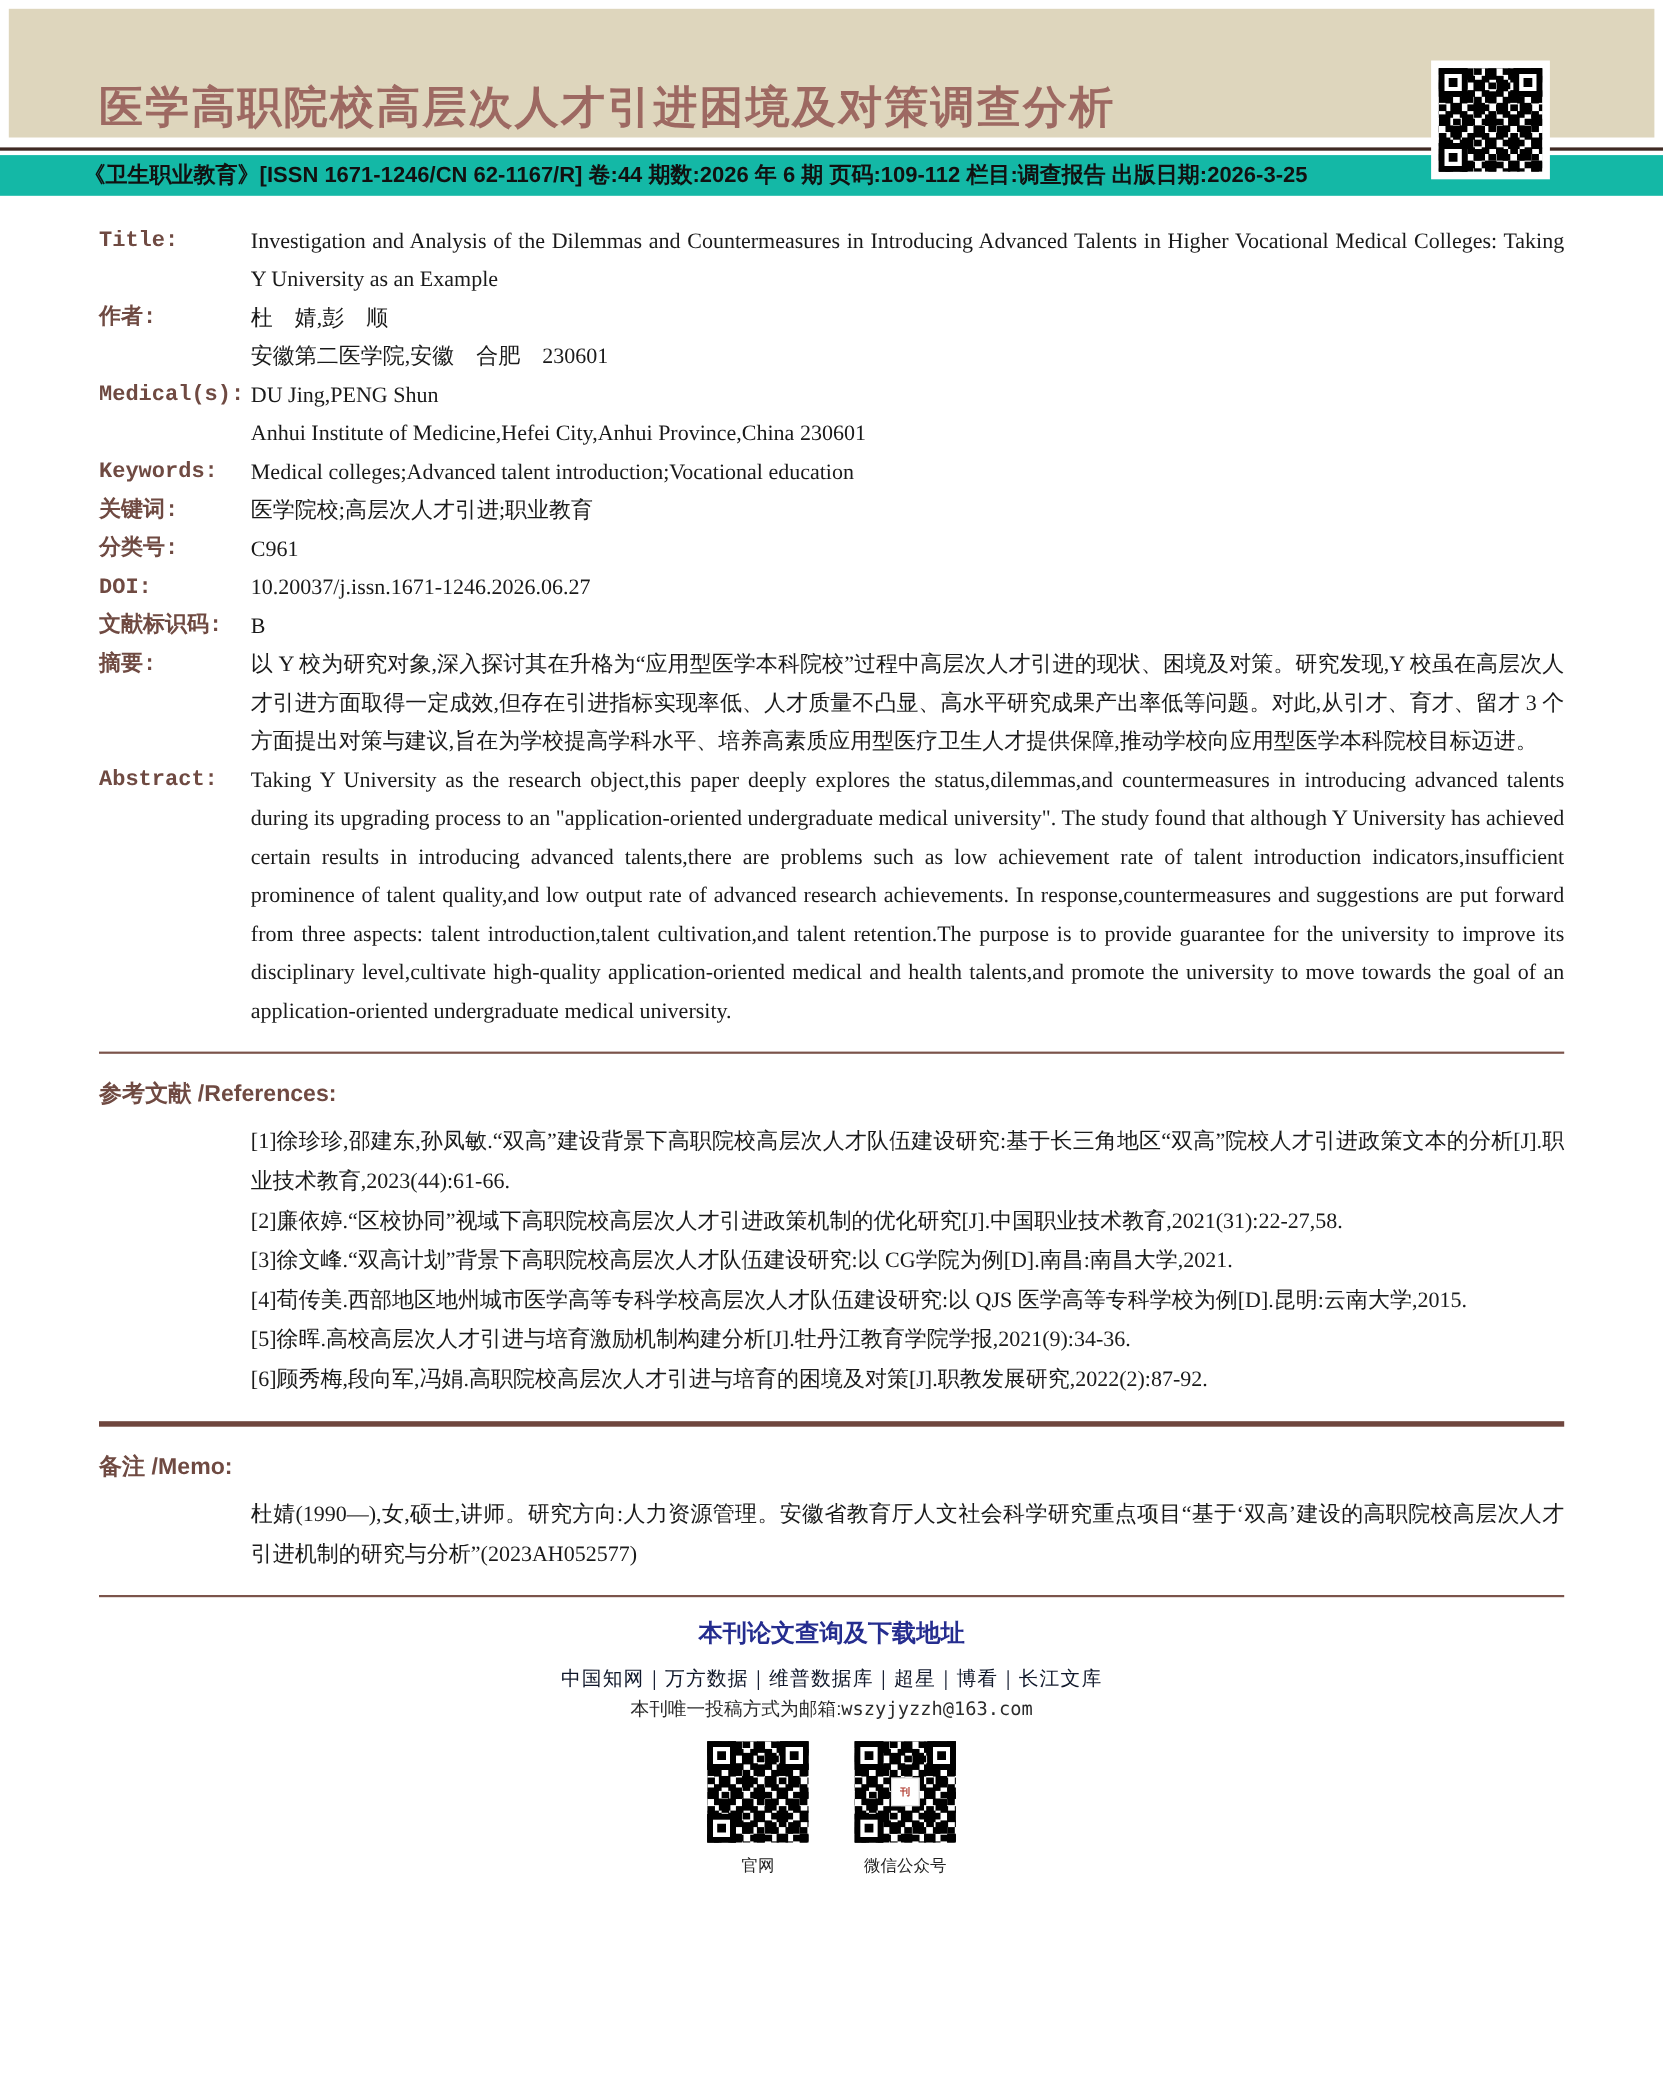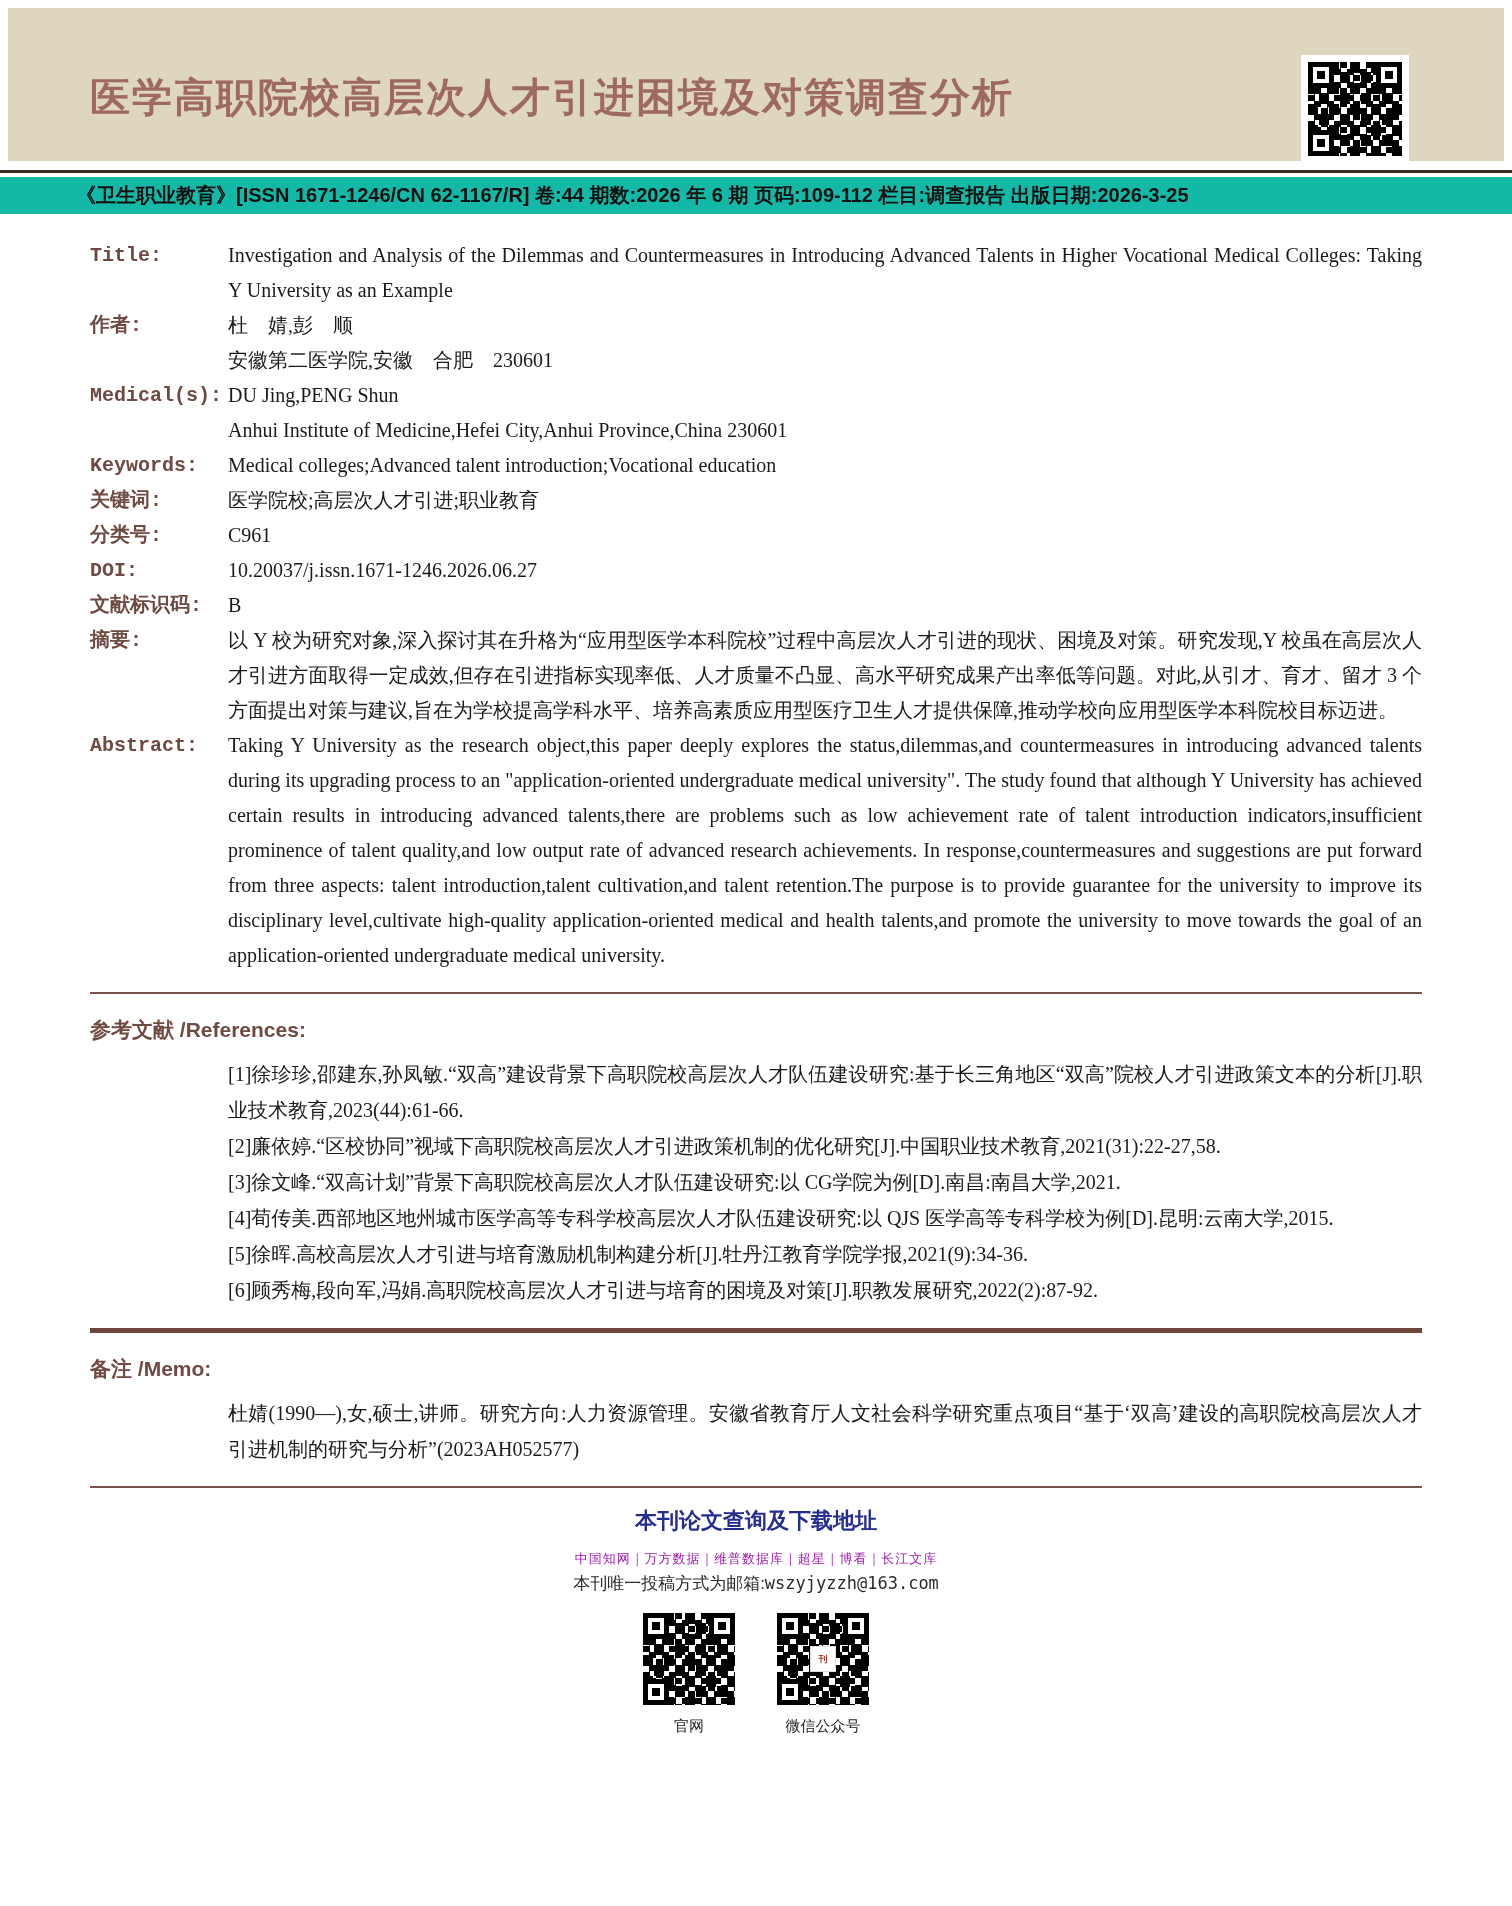--- a/index.html
+++ b/index.html
@@ -9,21 +9,21 @@
     min-height: 1906px;
     font-family: "Liberation Serif", "DejaVu Serif", serif;
     color: #1a1a1a;
     position: relative;
   }
 
   
   .header-band {
     position: relative;
     margin: 8px 8px 0 8px;
-    height: 153px;
+    height: 117px;
     background: #ded6bd;
   }
   .header-band h1 {
     position: absolute;
     left: 82px;
     top: 62px;
     font-family: "Liberation Sans", "DejaVu Sans", sans-serif;
     font-weight: bold;
     font-size: 40px;
     letter-spacing: 2px;
@@ -132,22 +132,22 @@
   .footer { margin-top: 18px; text-align: center; }
   .footer-title {
     font-family: "Liberation Sans", "DejaVu Sans", sans-serif;
     font-weight: bold;
     font-size: 22px;
     color: #252d8f;
   }
   .footer-databases {
     margin-top: 14px;
     font-family: Liberation Serif, serif;
-    font-size: 13px;
-    color: #a21caf;
+    font-size: 18px;
+    color: #0f172a;
     letter-spacing: 1px;
   }
   .footer-submit {
     margin-top: 4px;
     font-family: "Liberation Sans", "DejaVu Sans", sans-serif;
     font-size: 17px;
     color: #2b2b2b;
   }
   .footer-submit .email {
     font-family: "DejaVu Sans Mono", "Liberation Mono", monospace;

